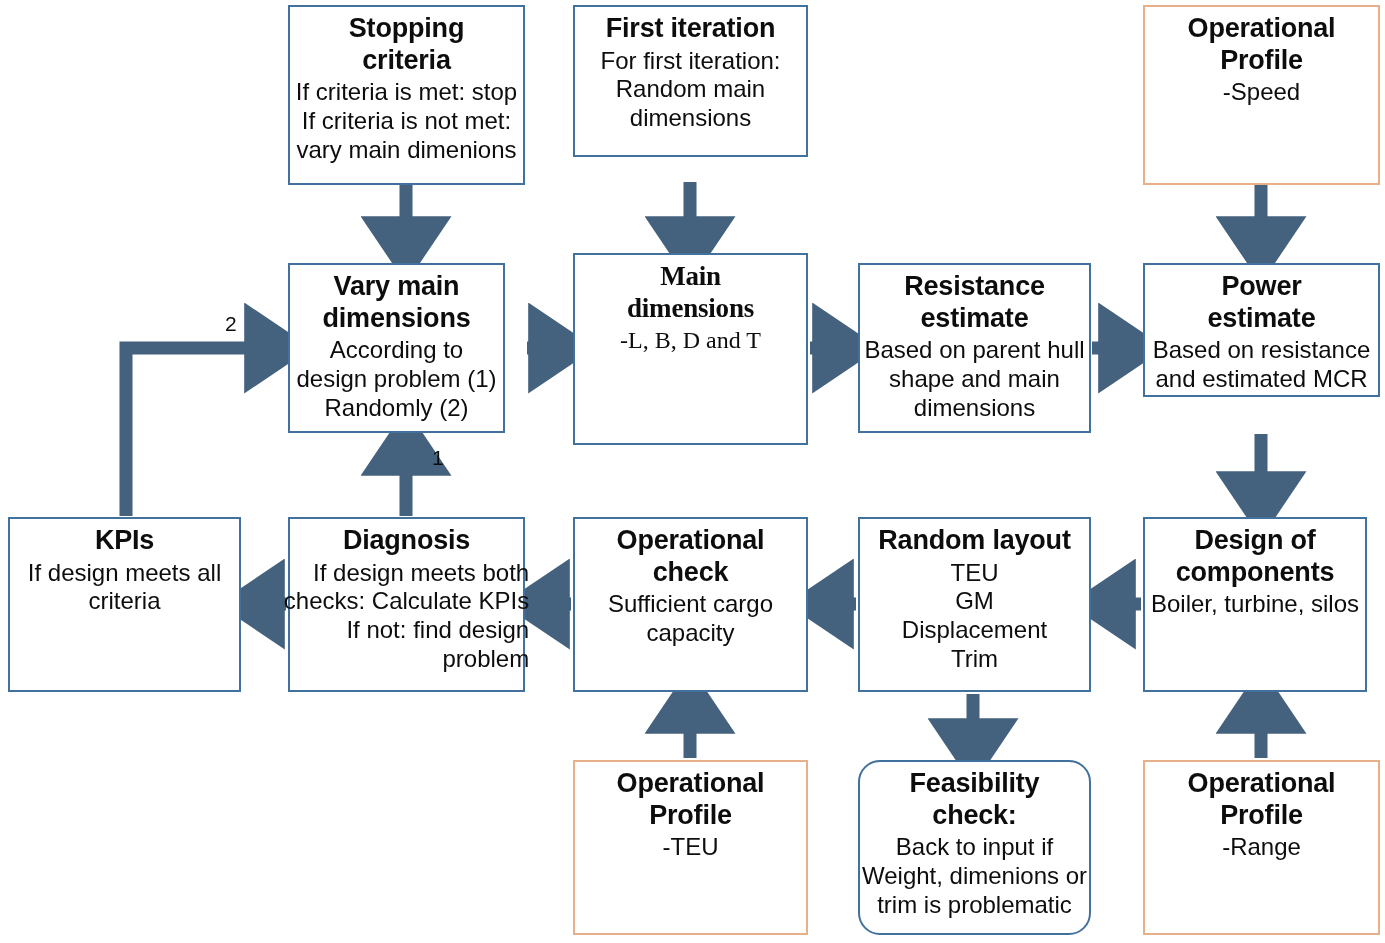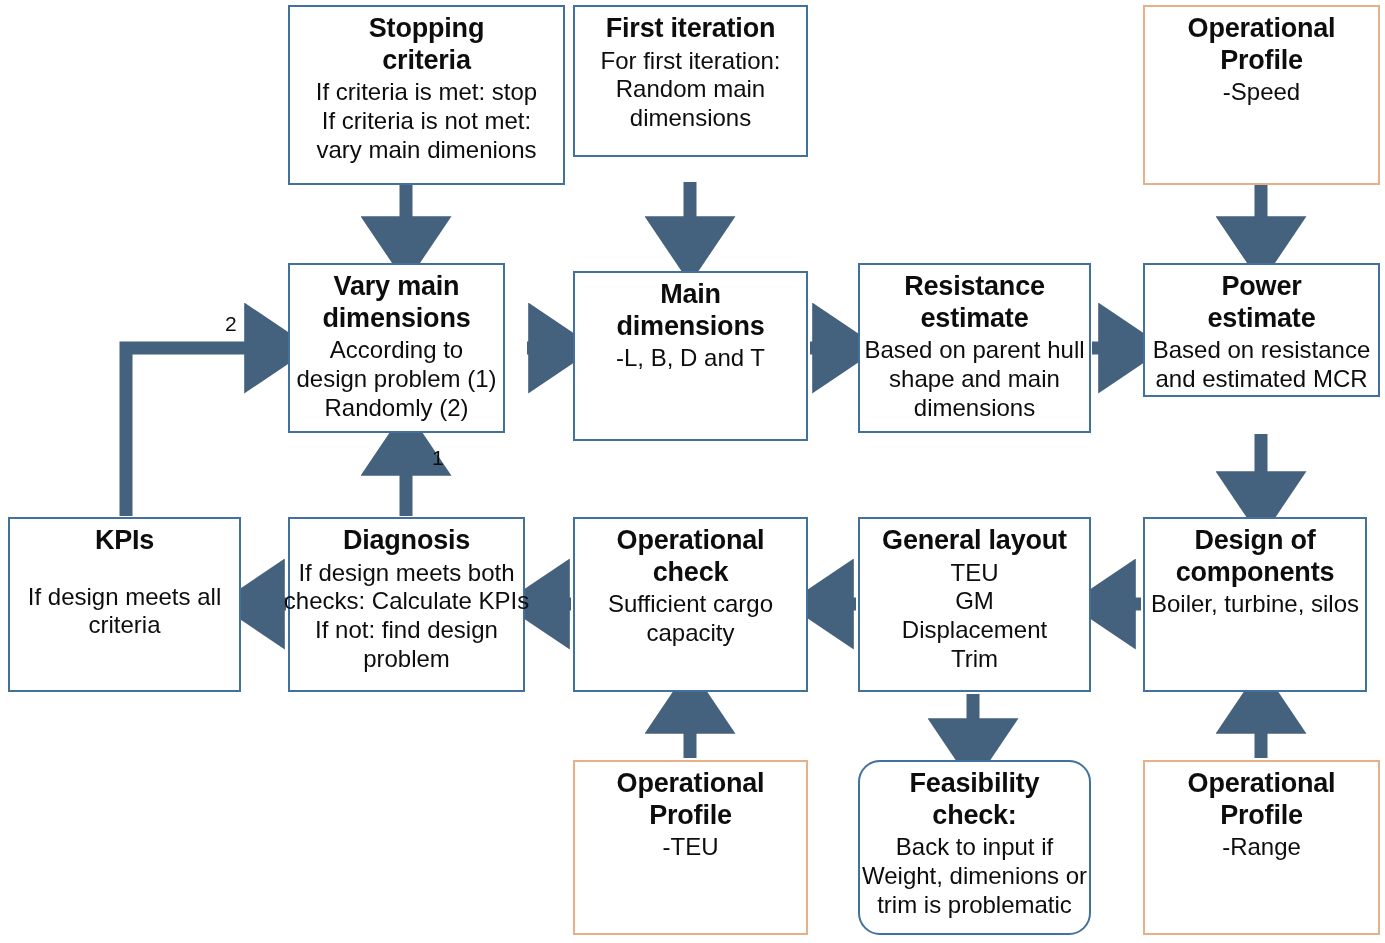--- a/index.html
+++ b/index.html
@@ -62,21 +62,21 @@
       <path d="M690,758 L690,700"></path>
 
       <path d="M973,694 L973,752"></path>
 
       <path d="M1261,758 L1261,700"></path>
 
       <path d="M126,516 L126,348 L278,348"></path>
     </g>
   </svg>
 
-  <div class="node blue" style="left:288px;top:5px;width:277px;height:180px;">
+  <div class="node blue" style="left:288px;top:5px;width:237px;height:180px;">
     <div class="title">
       <div>Stopping</div>
       <div>criteria</div>
     </div>
     <div class="body">
       <div>If criteria is met: stop</div>
       <div>If criteria is not met:</div>
       <div>vary main dimenions</div>
     </div>
   </div>
@@ -107,21 +107,21 @@
       <div>Vary main</div>
       <div>dimensions</div>
     </div>
     <div class="body">
       <div>According to</div>
       <div>design problem (1)</div>
       <div>Randomly (2)</div>
     </div>
   </div>
 
-  <div class="node blue" style="left:573px;top:271px;width:235px;height:170px;">
+  <div class="node blue" style="left:573px;top:253px;width:235px;height:192px;font-family:Liberation Serif, serif;">
     <div class="title">
       <div>Main</div>
       <div>dimensions</div>
     </div>
     <div class="body">
       <div>-L, B, D and T</div>
     </div>
   </div>
 
   <div class="node blue" style="left:858px;top:263px;width:233px;height:170px;">
@@ -140,31 +140,31 @@
     <div class="title">
       <div>Power</div>
       <div>estimate</div>
     </div>
     <div class="body">
       <div>Based on resistance</div>
       <div>and estimated MCR</div>
     </div>
   </div>
 
-  <div class="node blue" style="left:8px;top:517px;width:233px;height:175px;gap:24px;">
+  <div class="node blue" style="left:8px;top:517px;width:233px;height:175px;">
     <div class="title">
       <div>KPIs</div>
     </div>
     <div class="body">
       <div>If design meets all</div>
       <div>criteria</div>
     </div>
   </div>
 
-  <div class="node blue" style="left:288px;top:517px;width:237px;height:175px;">
+  <div class="node blue" style="left:288px;top:517px;width:237px;height:175px;text-align:right;">
     <div class="title">
       <div>Diagnosis</div>
     </div>
     <div class="body">
       <div>If design meets both</div>
       <div>checks: Calculate KPIs</div>
       <div>If not: find design</div>
       <div>problem</div>
     </div>
   </div>
@@ -175,21 +175,21 @@
       <div>check</div>
     </div>
     <div class="body">
       <div>Sufficient cargo</div>
       <div>capacity</div>
     </div>
   </div>
 
   <div class="node blue" style="left:858px;top:517px;width:233px;height:175px;">
     <div class="title">
-      <div>General layout</div>
+      <div>Random layout</div>
     </div>
     <div class="body">
       <div>TEU</div>
       <div>GM</div>
       <div>Displacement</div>
       <div>Trim</div>
     </div>
   </div>
 
   <div class="node blue" style="left:1143px;top:517px;width:224px;height:175px;">

